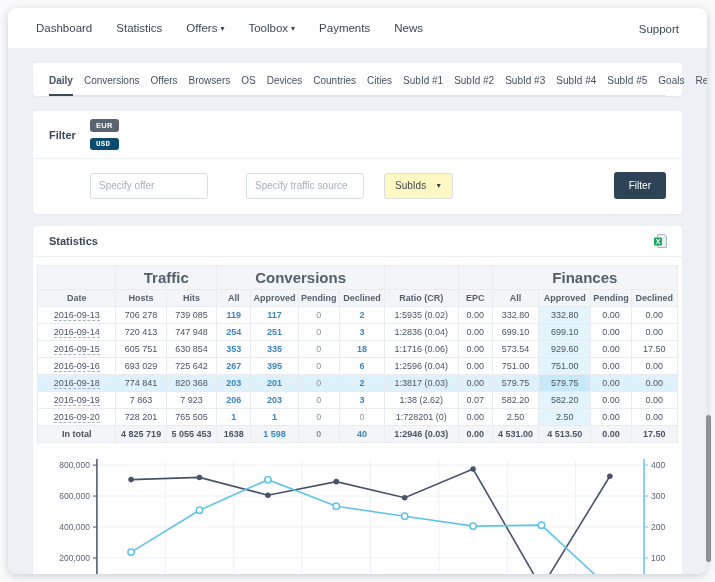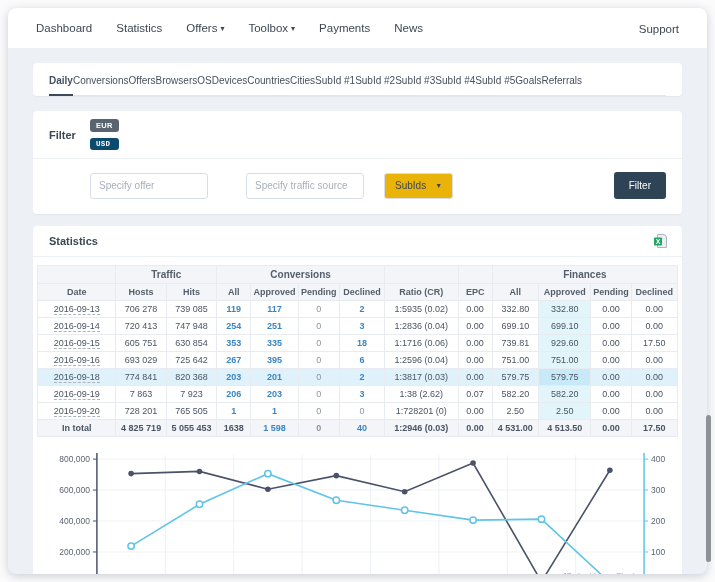--- a/index.html
+++ b/index.html
@@ -12,52 +12,52 @@
     padding:0 28px;border-bottom:1px solid #eef0f4;text-align:center;}
   .nav-left{display:flex;gap:24px;align-items:center;}
   .nav-item{font-size:11.5px;color:#3d4754;text-decoration:none;cursor:pointer;white-space:nowrap;}
   .nav-item .caret{font-size:8px;color:#3d4754;margin-left:3px;vertical-align:1px;}
   .nav-right{margin-left:auto;}
   
   .content{padding:0 25px;}
   .card{background:#fff;border-radius:4px;box-shadow:0 1px 2px rgba(60,70,90,.06);}
   
   .tabs-card{margin-top:14px;padding:12px 16px 0;}
-  .tabs{display:flex;border-bottom:1px solid #e2e6ec;flex-wrap:nowrap;}
+  .tabs{display:flex;gap:11px;border-bottom:1px solid #e2e6ec;flex-wrap:nowrap;}
   .tab{font-size:10px;color:#46505e;padding-bottom:8px;cursor:pointer;white-space:nowrap;}
   .tab.active{border-bottom:2px solid #3d4a5c;margin-bottom:-1px;font-weight:bold;}
   
   .filter-card{margin-top:15px;}
   .filter-head{display:flex;align-items:center;gap:14px;padding:8px 16px;border-bottom:1px solid #eef1f4;}
   .filter-title{font-size:11px;font-weight:bold;color:#3d4754;}
   .badges{display:flex;gap:6px;flex-direction:column;}
   .badge{font-size:7.5px;font-weight:bold;color:#fff;padding:2px 6px;border-radius:3px;cursor:pointer;letter-spacing:.3px;}
   .filter-body{display:flex;align-items:center;padding:13px 16px 15px;}
   .inp{height:24px;border:1px solid #d9dee6;border-radius:3px;font-size:10px;color:#3d4754;
     padding:0 8px;font-family:"Liberation Sans",sans-serif;background:#fff;}
   .inp::placeholder{color:#a7b0bc;}
   .inp-date{width:136px;}
   .inp-offer{width:100px;margin-left:41px;}
   .inp-traffic{width:100px;margin-left:38px;}
-  .subids-btn{margin-left:20px;height:26px;border:1px solid #d9dee6;border-radius:3px;background:#eab308;
+  .subids-btn{margin-left:20px;height:26px;border:1px solid #d9dee6;border-radius:3px;background:#fef9c3;
     font-size:10px;color:#3d4754;padding:0 10px;display:flex;align-items:center;gap:9px;cursor:pointer;}
   .subids-btn .dd{font-size:7px;}
   .filter-btn{margin-left:auto;height:27px;background:#2f4356;color:#fff;border:none;border-radius:3px;
     font-size:10px;padding:0 15px;cursor:pointer;font-family:"Liberation Sans",sans-serif;}
   
   .stats-card{margin-top:12px;margin-bottom:12px;}
   .stats-head{display:flex;align-items:center;padding:7px 14px 7px 16px;border-bottom:1px solid #eef1f4;}
   .stats-title{font-size:11px;font-weight:bold;color:#3d4754;}
   .excel-btn{margin-left:auto;cursor:pointer;display:flex;}
   .tbl-wrap{padding:8px 4px 0;}
   table.stats{width:100%;border-collapse:collapse;table-layout:fixed;font-size:9px;color:#4a5462;}
   table.stats th,table.stats td{border:1px solid #e8ecf1;text-align:center;padding:3px 2px;
     overflow:hidden;white-space:nowrap;}
   table.stats thead th{background:#f3f5f8;font-weight:bold;color:#555f6c;}
-  table.stats thead .grp{font-size:10px;}
+  table.stats thead .grp{font-size:15px;}
   td .date-link{border-bottom:1px dashed #aab3bd;cursor:pointer;}
   td.blue{color:#3b85c4;font-weight:bold;}
   td.zero{color:#8a94a0;}
   td.fin-app{background:#e1f5fb;}
   tr.hl td{background:#dff2fb;}
   tr.hl td.fin-app{background:#c8e9f7;}
   tr.total td{background:#f3f5f8;font-weight:bold;}
   
   .chart-wrap{padding:8px 0 10px;display:flex;justify-content:center;}
   svg text{font-family:"Liberation Sans",sans-serif;}
@@ -216,21 +216,21 @@
                 <tr>
                   <td><span class="date-link">2016-09-15</span></td>
                   <td>605 751</td>
                   <td>630 854</td>
                   <td class="blue">353</td>
                   <td class="blue">335</td>
                   <td class="zero">0</td>
                   <td class="blue">18</td>
                   <td>1:1716 (0.06)</td>
                   <td>0.00</td>
-                  <td>739.81</td>
+                  <td>573.54</td>
                   <td class="fin-app">929.60</td>
                   <td>0.00</td>
                   <td>17.50</td>
                 </tr>
                 <tr>
                   <td><span class="date-link">2016-09-16</span></td>
                   <td>693 029</td>
                   <td>725 642</td>
                   <td class="blue">267</td>
                   <td class="blue">395</td>

